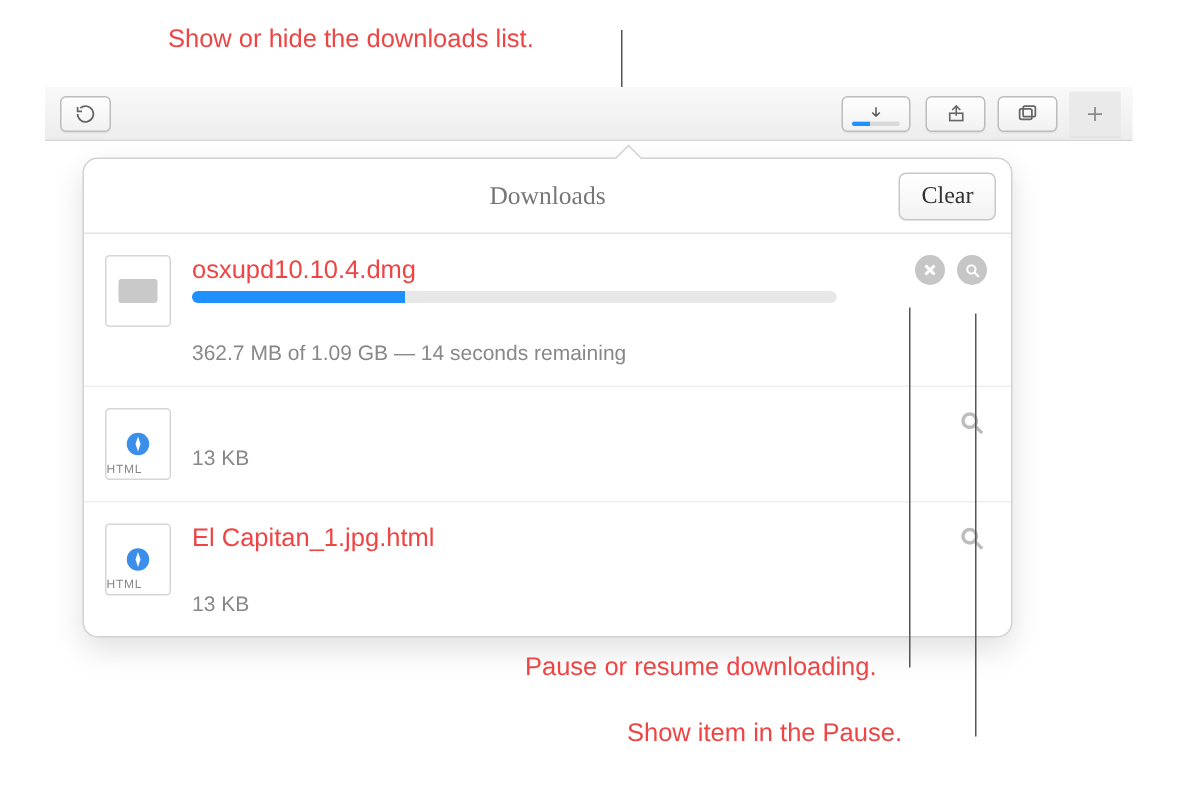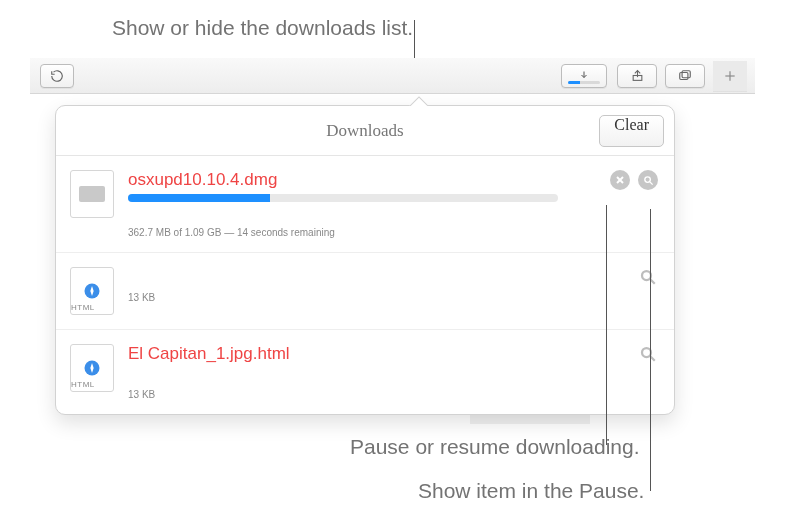--- a/index.html
+++ b/index.html
@@ -79,21 +79,21 @@
     height: 50px; display:flex; align-items:center; justify-content:center;
     position:relative; border-bottom:1px solid #e5e5e5;font-family:Liberation Serif, serif;
   }
   .pop-title { color:#777; font-size:17px; }
   .clear-btn {
     position:absolute; right:10px; top:9px;
     height:32px; padding:0 14px;
     border:1px solid #c7c7c7; border-radius:5px;
     background:linear-gradient(#ffffff,#f2f2f2);
     font-size:16px; color:#333;
-    display:flex; align-items:flex-start;
+    display:flex; align-items:center;
   }
   .dl-item {
     display:flex; align-items:flex-start;
     padding: 14px 18px 14px 14px;
     border-bottom:1px solid #eee;
     position:relative;
   }
   .dl-item:last-child { border-bottom:none; }
   .file-icon {
     width: 44px; height: 48px;
@@ -107,42 +107,42 @@
     content:""; width:26px; height:16px; background:#c9c9c9;
     border-radius:2px;
   }
   .file-icon.html svg { width:20px; height:20px; }
   .file-icon .badge {
     position:absolute; bottom:2px; left:0; right:0;
     font-size:8px; color:#888; letter-spacing:0.5px;
   }
   .file-main { flex:1; min-width:0; }
   .file-name { font-size:17px; color:#ef4444; margin-bottom:4px; }
-  .file-sub  { font-size:10px; color:#888;margin-top:25px; }
+  .file-sub  { font-size:14px; color:#888;margin-top:25px; }
   .progress {
     height:8px; background:#e8e8e8; border-radius:4px;
     margin:4px 0 6px 0; overflow:hidden; width: 430px;
   }
   .progress-fill { height:100%; background:#1e90ff; width:33%; }
   .item-actions {
     display:flex; gap:8px; align-items:center;
     position:absolute; right:16px; top:14px;
   }
   .round-icon {
     width:20px; height:20px; border-radius:50%;
     background:#c6c6c6; display:flex; align-items:center; justify-content:center;
   }
   .mag-icon {
     width:20px; height:20px; display:flex; align-items:center; justify-content:center;
     color:#bdbdbd;
   }
 
   
   .callout {
-    position:absolute; font-size:21px; color:#737373;
+    position:absolute; font-size:17px; color:#ef4444;
     display:flex; align-items:flex-end;
   }
   .callout .line-v {
     width:1px; background:#555;
   }
   .c1 { top: 16px; left: 112px; }
   .c1 .line-v { height: 40px; margin-left: 12px; position:absolute; left:290px; top:4px; }
 
   .c2 { top: 435px; left: 350px; align-items: center; }
   .c2 .line-v { position:absolute; left:256px; top:-230px; height:240px; width:1px; background:#555;}

